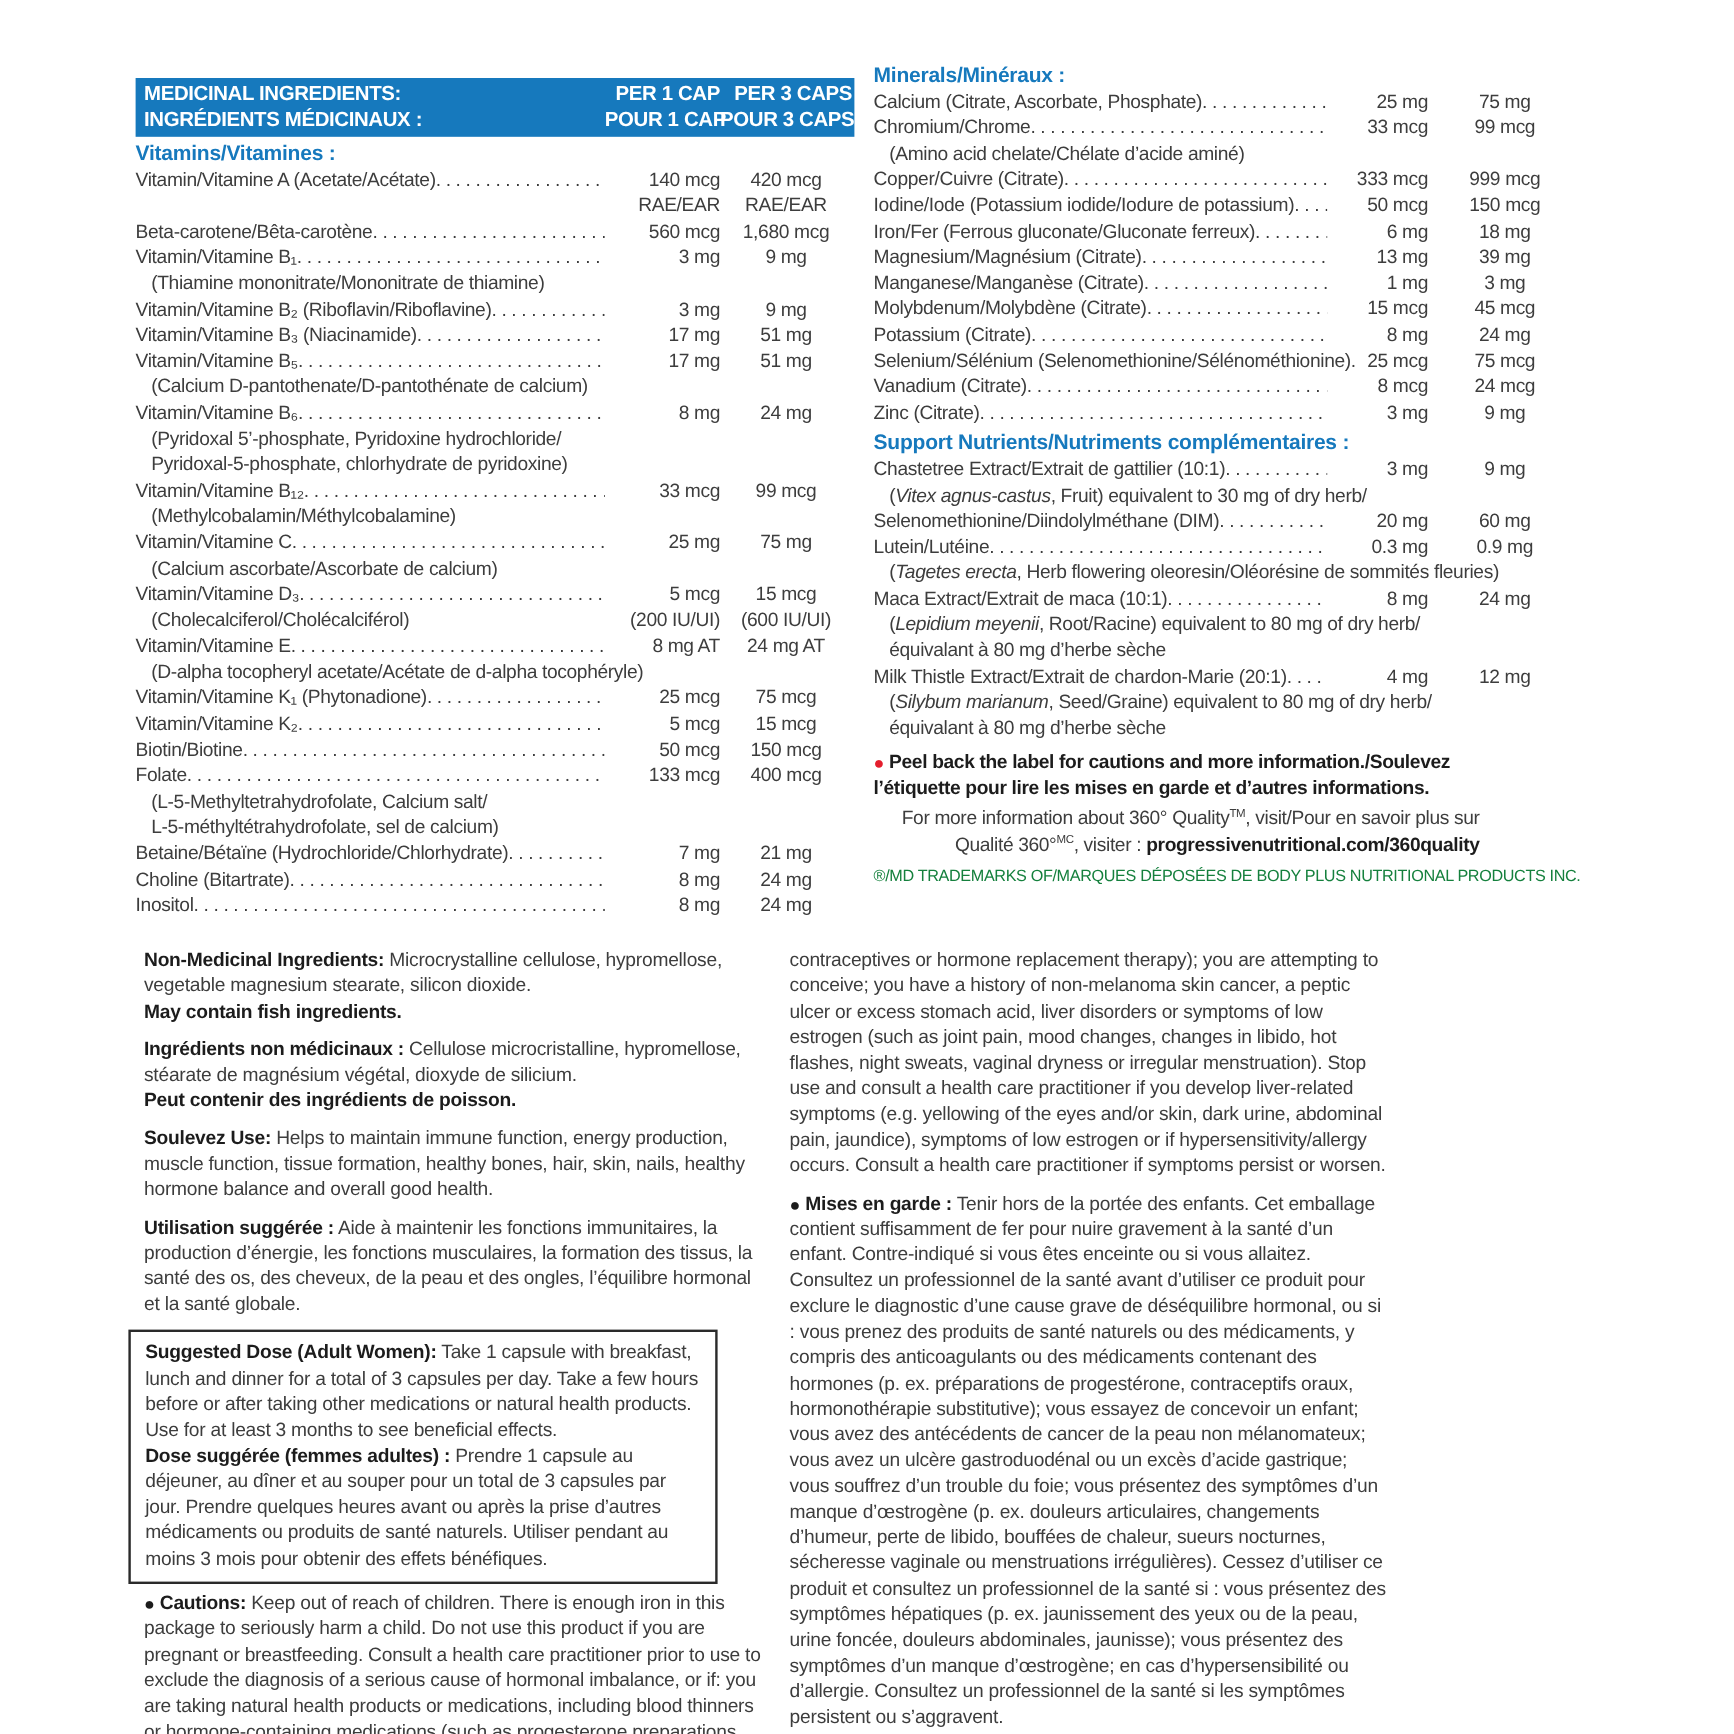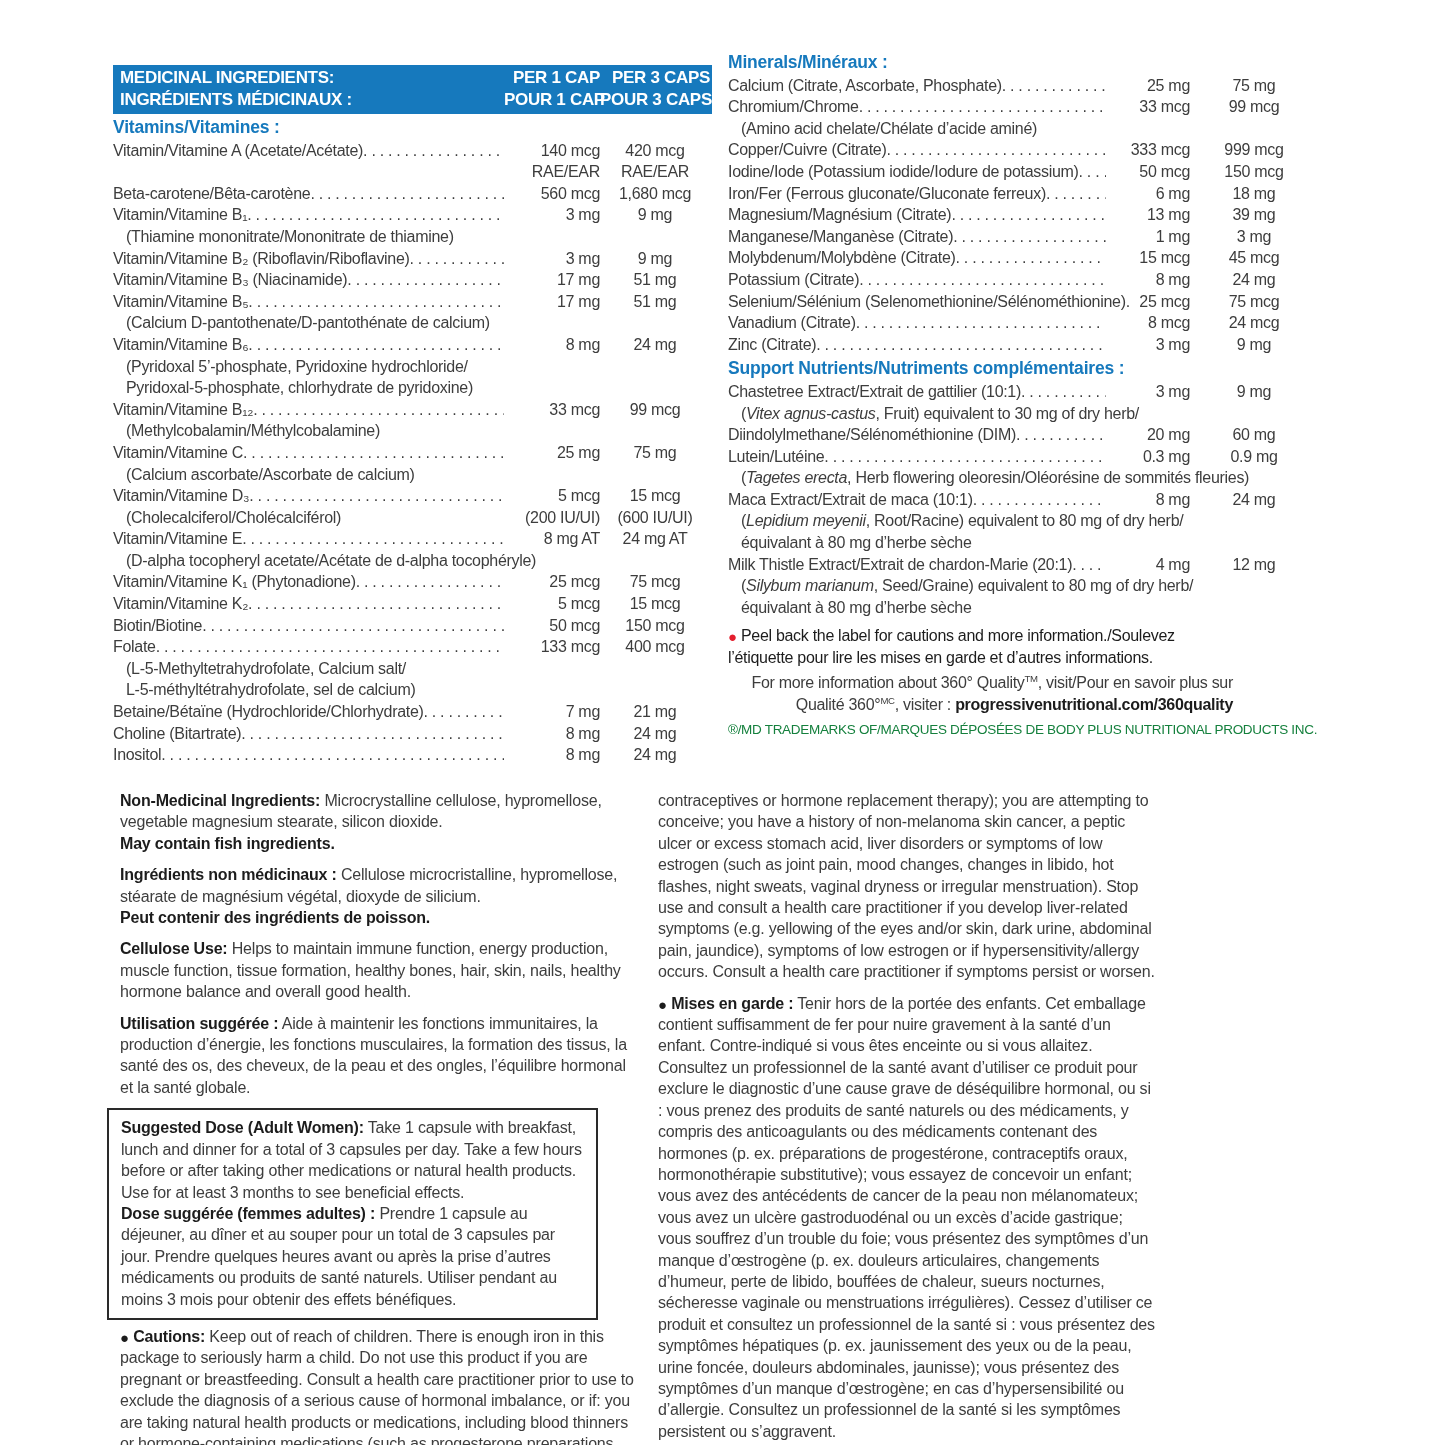--- a/index.html
+++ b/index.html
@@ -21,21 +21,21 @@
   .lft{flex:1;display:flex;min-width:0;}
   .nm{white-space:nowrap;}
   .sub .nm{padding-left:13px;}
   .dots{flex:1;overflow:hidden;white-space:nowrap;min-width:4px;}
   .dots::after{content:" . . . . . . . . . . . . . . . . . . . . . . . . . . . . . . . . . . . . . . . . . . . . . . . . . . . . . . . . . . . . . . . . . . . .";}
   .v1{width:96px;text-align:right;white-space:nowrap;}
   .v3{width:110px;text-align:center;white-space:nowrap;padding-right:2px;}
   .rt .v1{width:84px;}
   .rt .v3{width:128px;}
   
-  .peel{font-weight:normal;color:#1c1c1c;width:512px;margin:7px 0 4px 0;font-size:16px;line-height:21.5px;letter-spacing:-0.3px;}
+  .peel{font-weight:bold;color:#1c1c1c;width:512px;margin:7px 0 4px 0;font-size:16px;line-height:21.5px;letter-spacing:-0.3px;}
   .dot{display:inline-block;font-size:15px;line-height:15px;vertical-align:-1px;}
   .dot.red{color:#e41e2d;}
   .dot.black{color:#1c1c1c;}
   .info{width:505px;margin:4px 0 2px 0;font-size:16px;line-height:22px;letter-spacing:-0.3px;color:#3d3d3d;text-align:right;}
   .info b{color:#1c1c1c;}
   sup{font-size:60%;line-height:0;}
   .tm-line{font-size:13.5px;letter-spacing:-0.3px;color:#15803d;margin-top:3px;white-space:nowrap;}
   
   .bcol{position:absolute;font-size:16px;letter-spacing:-0.2px;line-height:21.4px;color:#3d3d3d;}
   #bottom-left{left:120px;top:790px;width:517px;}
@@ -387,21 +387,21 @@
           <span class="v1">3 mg</span>
           <span class="v3">9 mg</span>
         </div>
         <div class="trow sub">
           <span class="lft">
             <span class="nm">(<i>Vitex agnus-castus</i>, Fruit) equivalent to 30 mg of dry herb/</span>
           </span>
         </div>
         <div class="trow">
           <span class="lft">
-            <span class="nm">Diindolylmethane/Sélénométhionine (DIM)</span>
+            <span class="nm">Selenomethionine/Diindolylméthane (DIM)</span>
             <span class="dots"></span>
           </span>
           <span class="v1">20 mg</span>
           <span class="v3">60 mg</span>
         </div>
         <div class="trow">
           <span class="lft">
             <span class="nm">Lutein/Lutéine</span>
             <span class="dots"></span>
           </span>
@@ -460,21 +460,21 @@
       <b>Non-Medicinal Ingredients:</b>
       <span>Microcrystalline cellulose, hypromellose, vegetable magnesium stearate, silicon dioxide.</span><br>
       <span class="bold-line">May contain fish ingredients.</span>
     </p>
     <p class="bp">
       <b>Ingrédients non médicinaux :</b>
       <span>Cellulose microcristalline, hypromellose, stéarate de magnésium végétal, dioxyde de silicium.</span><br>
       <span class="bold-line">Peut contenir des ingrédients de poisson.</span>
     </p>
     <p class="bp">
-      <b>Cellulose Use:</b>
+      <b>Soulevez Use:</b>
       <span>Helps to maintain immune function, energy production, muscle function, tissue formation, healthy bones, hair, skin, nails, healthy hormone balance and overall good health.</span>
     </p>
     <p class="bp">
       <b>Utilisation suggérée :</b>
       <span>Aide à maintenir les fonctions immunitaires, la production d’énergie, les fonctions musculaires, la formation des tissus, la santé des os, des cheveux, de la peau et des ongles, l’équilibre hormonal et la santé globale.</span>
     </p>
     <div class="dose-box">
       <p>
         <b>Suggested Dose (Adult Women):</b>
         <span>Take 1 capsule with breakfast, lunch and dinner for a total of 3 capsules per day. Take a few hours before or after taking other medications or natural health products. Use for at least 3 months to see beneficial effects.</span>

